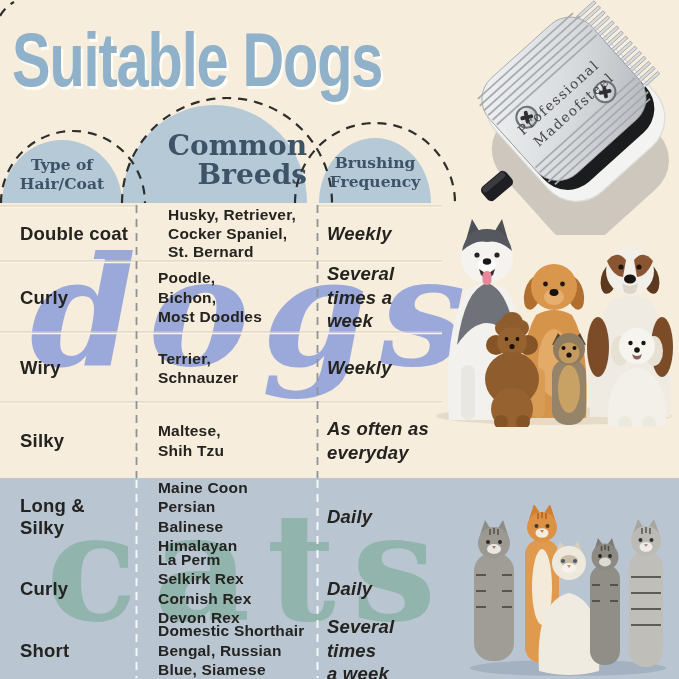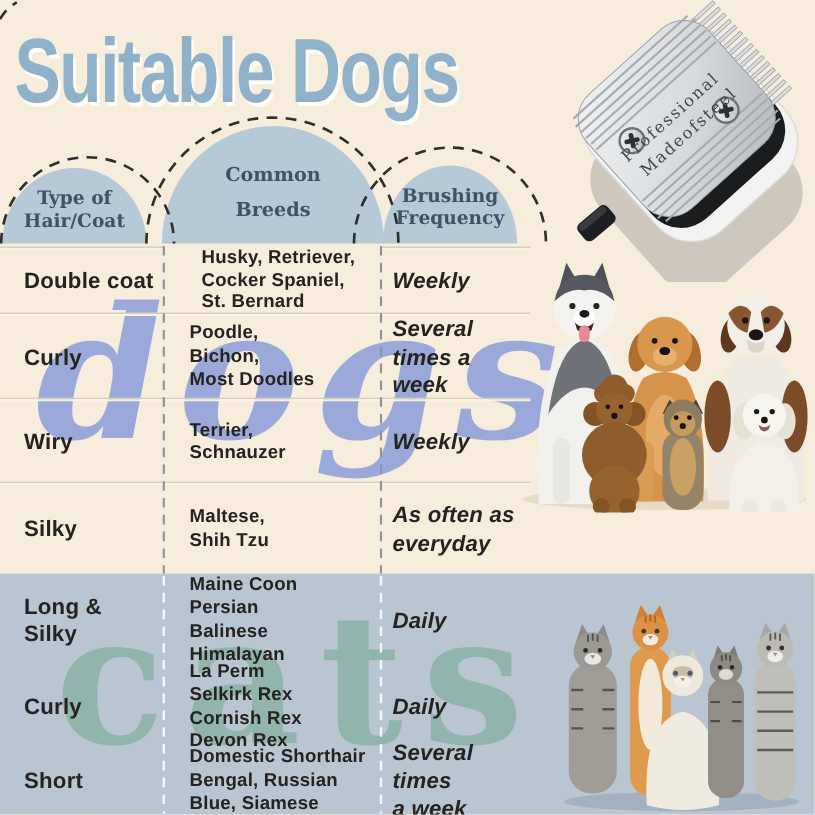--- a/index.html
+++ b/index.html
@@ -26,22 +26,22 @@
     color:#8fb1c9;transform:scaleX(.76);transform-origin:left top;line-height:1;
     text-shadow:3px 3px 0 #fffdf6;
   }
 
   
   .arch{background:#b5c9d7;text-align:center;
         font-family:"DejaVu Serif",serif;font-weight:bold;color:#3d5468;}
   .arch-1{left:2px;top:140px;width:120px;height:63px;border-radius:60px 60px 0 0/63px 63px 0 0;
           font-size:15.5px;line-height:19px;padding-top:0;}
   .arch-1 .arch-label{margin-top:15px;}
-  .arch-2{left:135px;top:105px;width:185px;height:98px;border-radius:93px 93px 0 0/98px 98px 0 0;
-          font-size:16px;line-height:29px;}
+  .arch-2{left:122px;top:105px;width:185px;height:98px;border-radius:93px 93px 0 0/98px 98px 0 0;
+          font-size:28px;line-height:29px;text-align:right;}
   .arch-2 .arch-label{margin-top:26px;}
   .arch-3{left:319px;top:138px;width:112px;height:65px;border-radius:56px 56px 0 0/65px 65px 0 0;
           font-size:15.5px;line-height:19px;}
   .arch-3 .arch-label{margin-top:15px;text-align:center;}
 
   
   .lines-svg{left:0;top:0;width:679px;height:679px;pointer-events:none;}
 
   
   .row{position:absolute;left:0;width:442px;}

